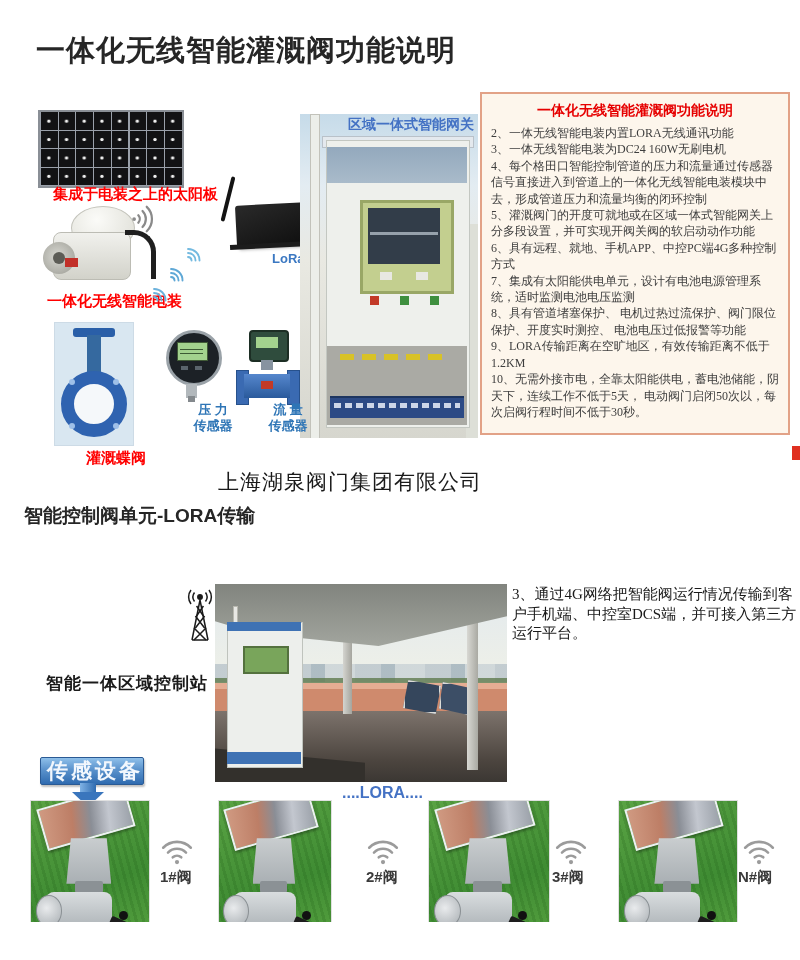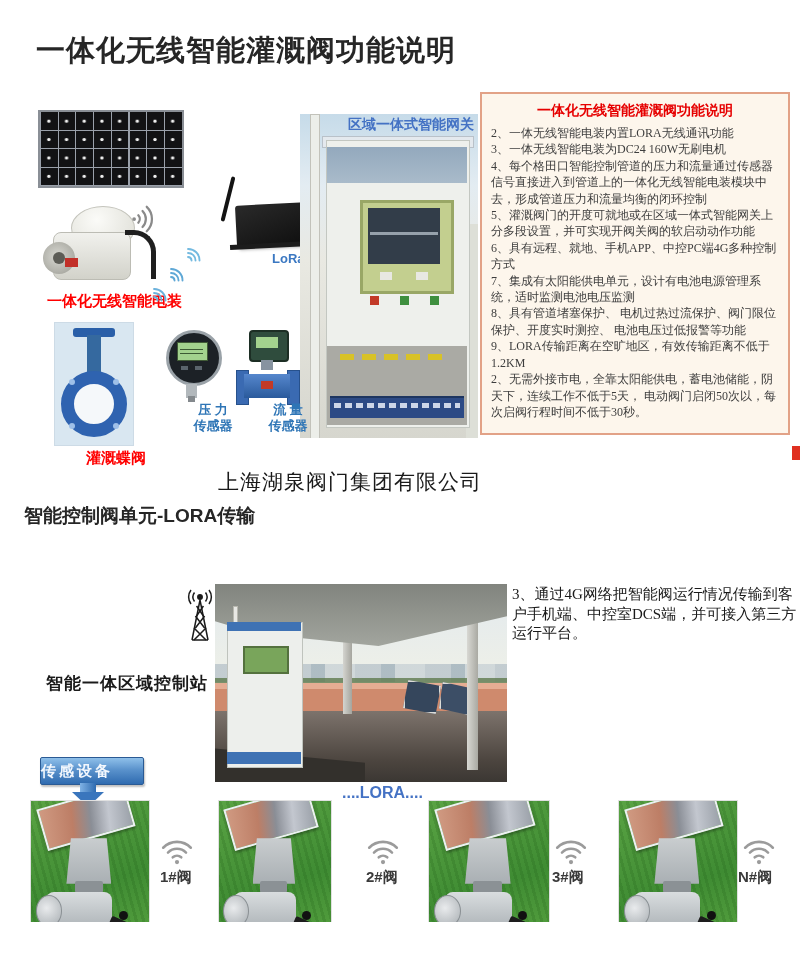--- a/index.html
+++ b/index.html
@@ -149,21 +149,21 @@
   .rp-cab-screen{position:absolute;left:28px;top:62px;width:42px;height:24px;background:#79a55b;border:2px solid #54713e;}
   .rp-cab-bottom{position:absolute;left:12px;top:168px;width:74px;height:12px;background:#3f72b4;}
   .rp-cab-ant{position:absolute;left:18px;top:22px;width:3px;height:18px;background:#e8e8e4;border:1px solid #b8b8b0;}
   .rp-sp1{position:absolute;left:188px;top:96px;width:34px;height:30px;background:#35465c;border:2px solid #dcdcd8;
     clip-path:polygon(14% 0,100% 18%,86% 100%,0 82%);}
   .rp-sp2{position:absolute;left:224px;top:98px;width:34px;height:30px;background:#3c4e66;border:2px solid #dcdcd8;
     clip-path:polygon(10% 0,100% 22%,90% 100%,0 78%);}
 
   
   .sensor-banner{position:absolute;left:40px;top:757px;width:102px;height:26px;line-height:26px;
-    text-align:left;font-size:15px;font-weight:bold;color:#f2f7fd;letter-spacing:3px;
+    text-align:right;font-size:21px;font-weight:bold;color:#f2f7fd;letter-spacing:3px;
     background:linear-gradient(180deg,#8fc0ea 0%,#5a92cc 45%,#2f6bb0 100%);
     border:1px solid #2a5a94;border-radius:2px;box-shadow:1px 2px 2px rgba(0,0,0,.25);}
   .arrow-stem{position:absolute;left:80px;top:783px;width:16px;height:9px;
     background:linear-gradient(90deg,#7fb2e5,#2f6bb0);}
   .arrow-head{position:absolute;left:72px;top:792px;width:0;height:0;
     border-left:16px solid transparent;border-right:16px solid transparent;
     border-top:15px solid #3a76bd;}
 
   .lora-dots{position:absolute;left:342px;top:784px;font-size:16px;font-weight:bold;color:#4472c4;}
 
@@ -190,20 +190,21 @@
   .valve-label{position:absolute;top:868px;font-size:15px;font-weight:bold;color:#3a3a3a;}
 </style>
 </head>
 <body>
 
 <div id="page">
 
   <h1 class="title1">一体化无线智能灌溉阀功能说明</h1>
 
   <div class="solar-panel"></div>
+  <div class="lbl red" style="left:33px;top:185px;font-size:15px;">集成于电装之上的太阳板</div>
 
   <div class="actuator">
     <div class="act-dome"></div>
     <div class="act-body"></div>
     <div class="act-motor"></div>
     <div class="act-motor-core"></div>
     <div class="act-cable"></div>
     <div class="act-sticker"></div>
   </div>
 
@@ -307,21 +308,21 @@
   <div class="feature-box">
     <div class="fb-title">一体化无线智能灌溉阀功能说明</div>
     <p class="fb-item">2、一体无线智能电装内置LORA无线通讯功能</p>
     <p class="fb-item">3、一体无线智能电装为DC24  160W无刷电机</p>
     <p class="fb-item">4、每个格田口智能控制管道的压力和流量通过传感器信号直接进入到管道上的一体化无线智能电装模块中去，形成管道压力和流量均衡的闭环控制</p>
     <p class="fb-item">5、灌溉阀门的开度可就地或在区域一体式智能网关上分多段设置，并可实现开阀关阀的软启动动作功能</p>
     <p class="fb-item">6、具有远程、就地、手机APP、中控PC端4G多种控制方式</p>
     <p class="fb-item">7、集成有太阳能供电单元，设计有电池电源管理系统，适时监测电池电压监测</p>
     <p class="fb-item">8、具有管道堵塞保护、 电机过热过流保护、阀门限位保护、开度实时测控、 电池电压过低报警等功能</p>
     <p class="fb-item">9、LORA传输距离在空旷地区，有效传输距离不低于1.2KM</p>
-    <p class="fb-item">2、无需外接市电，全靠太阳能供电，蓄电池储能，阴天下，连续工作不低于5天， 电动阀门启闭50次以，每次启阀行程时间不低于30秒。</p>
+    <p class="fb-item">10、无需外接市电，全靠太阳能供电，蓄电池储能，阴天下，连续工作不低于5天， 电动阀门启闭50次以，每次启阀行程时间不低于30秒。</p>
   </div>
   <div class="edge-mark"></div>
 
   <div class="company">上海湖泉阀门集团有限公司</div>
   <div class="title2">智能控制阀单元-LORA传输</div>
 
   <svg class="abs" style="left:182px;top:588px;" width="36" height="56" viewBox="0 0 36 56">
     <g stroke="#1a1a1a" fill="none" stroke-width="1.5">
       <circle cx="18" cy="9" r="2.2" fill="#1a1a1a"></circle>
       <path d="M12.5 4.5 a7.5 7.5 0 0 0 0 9"></path>

